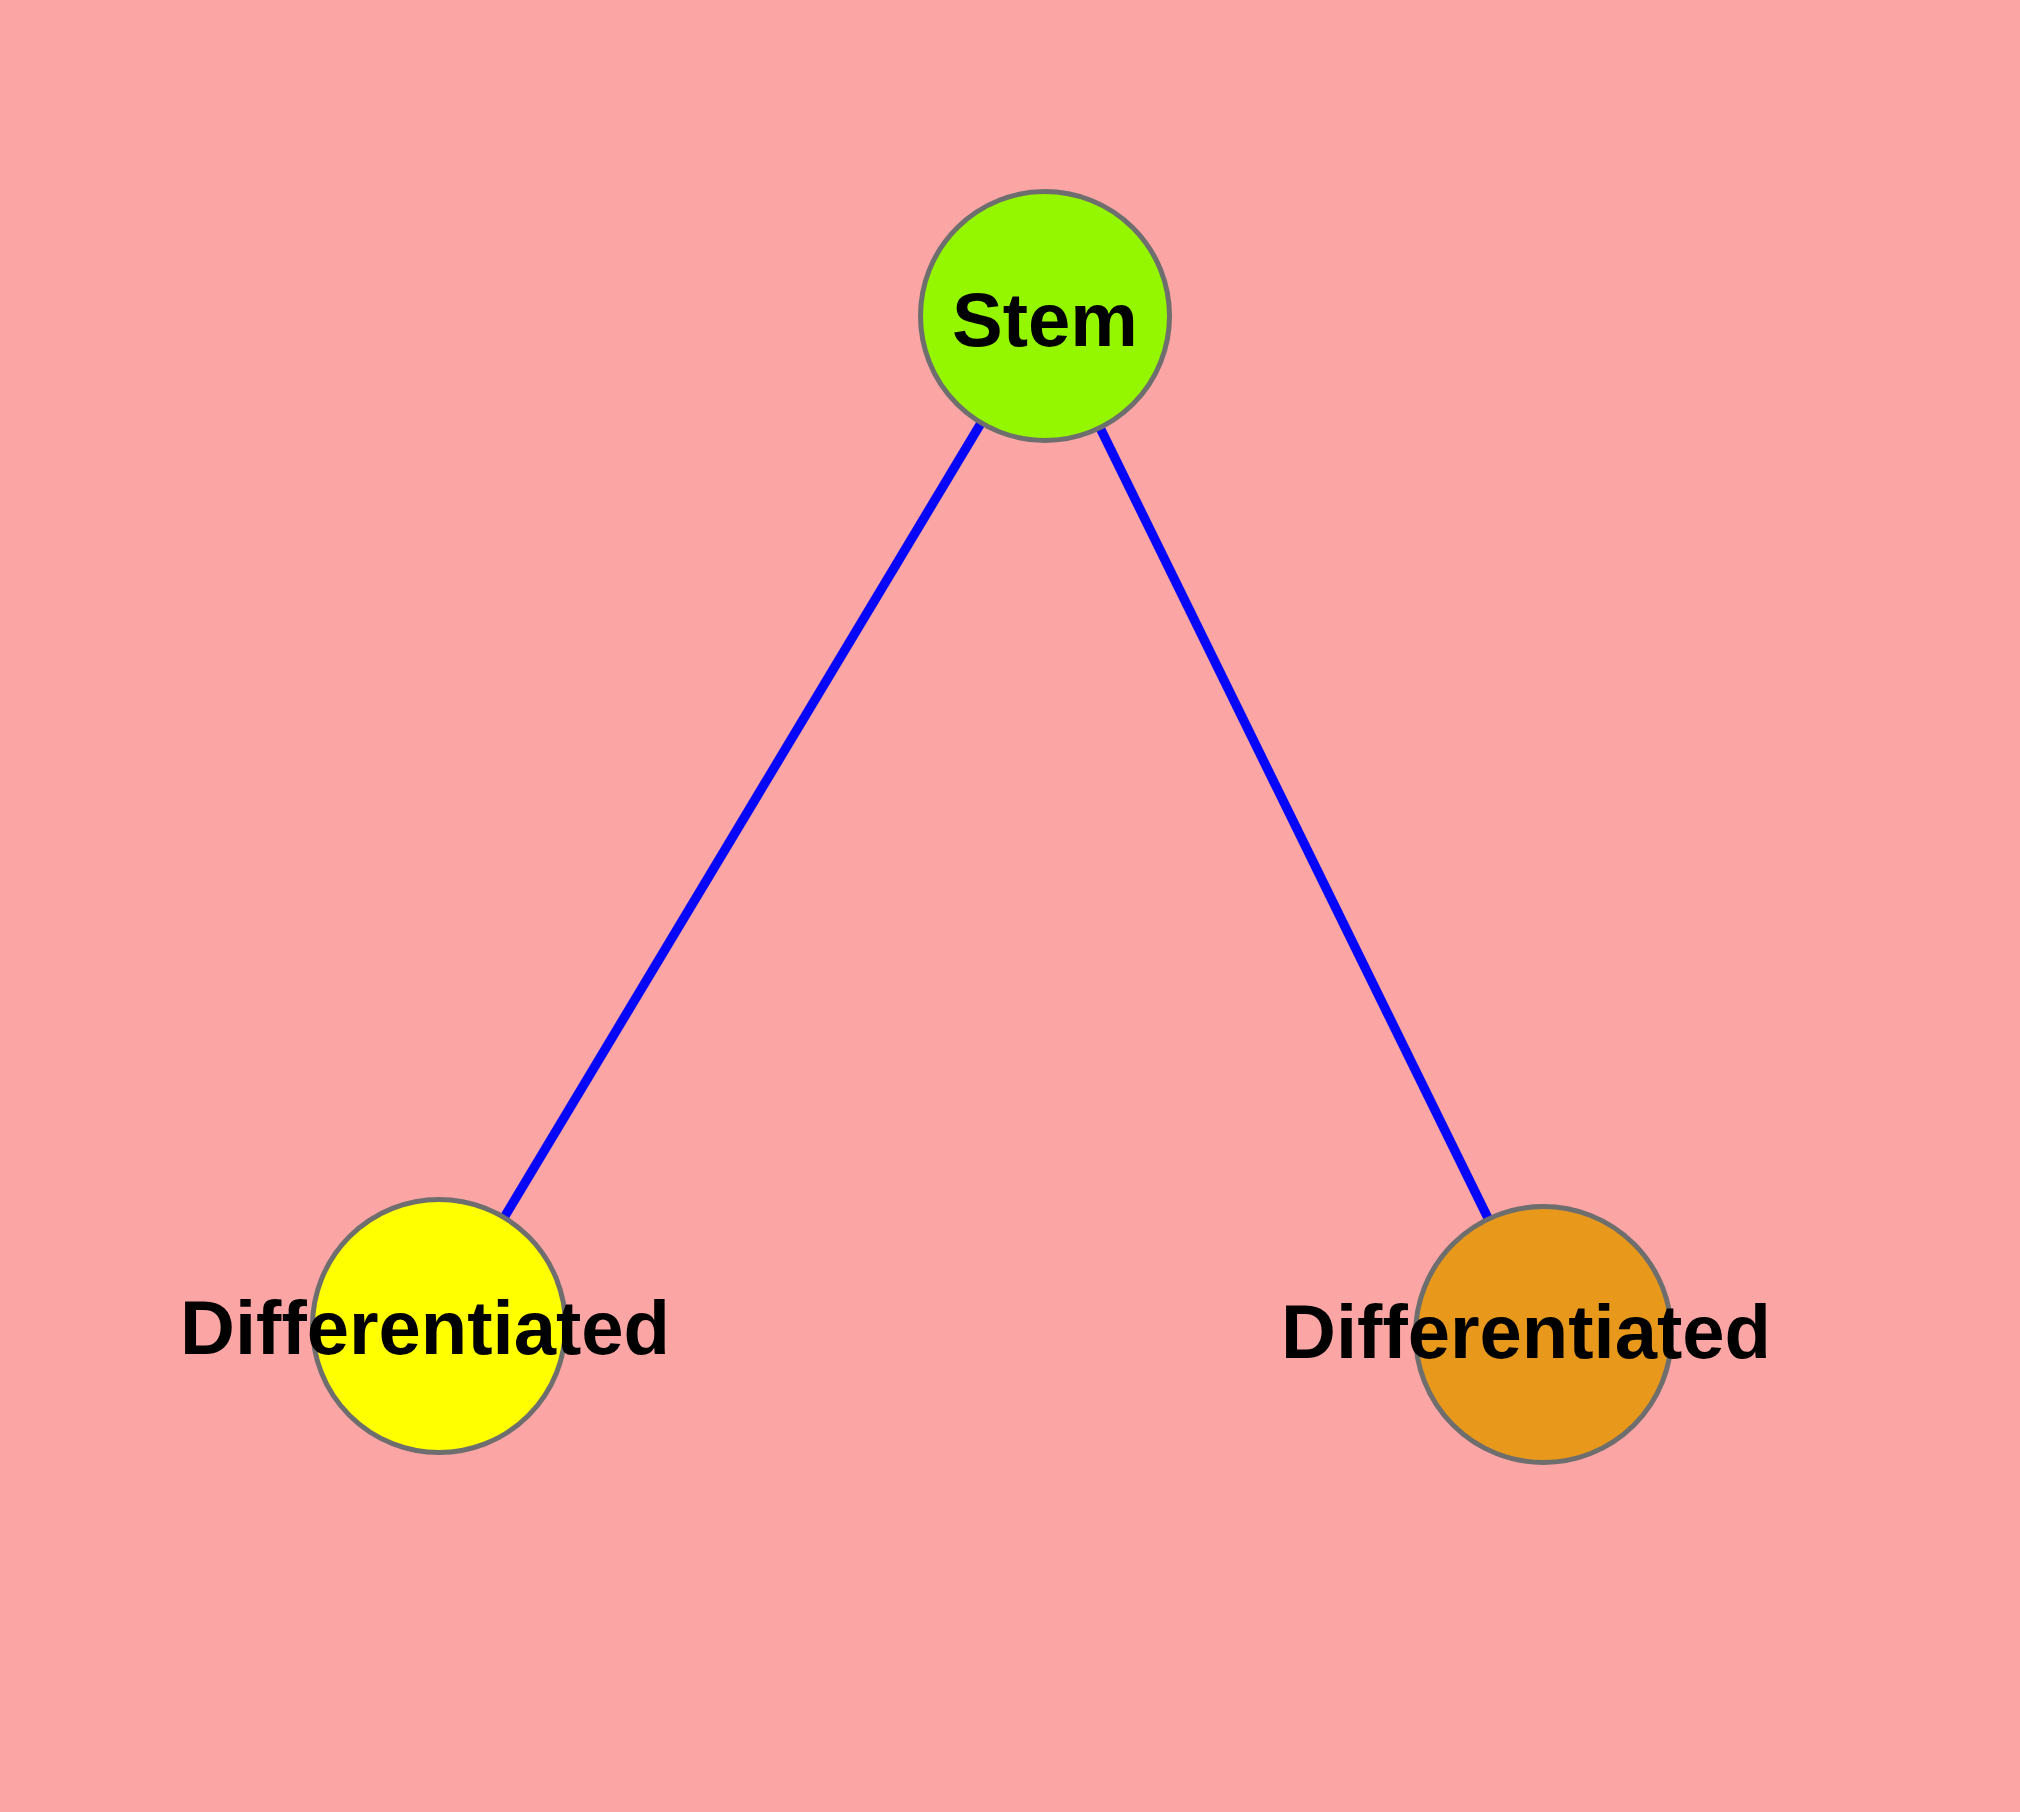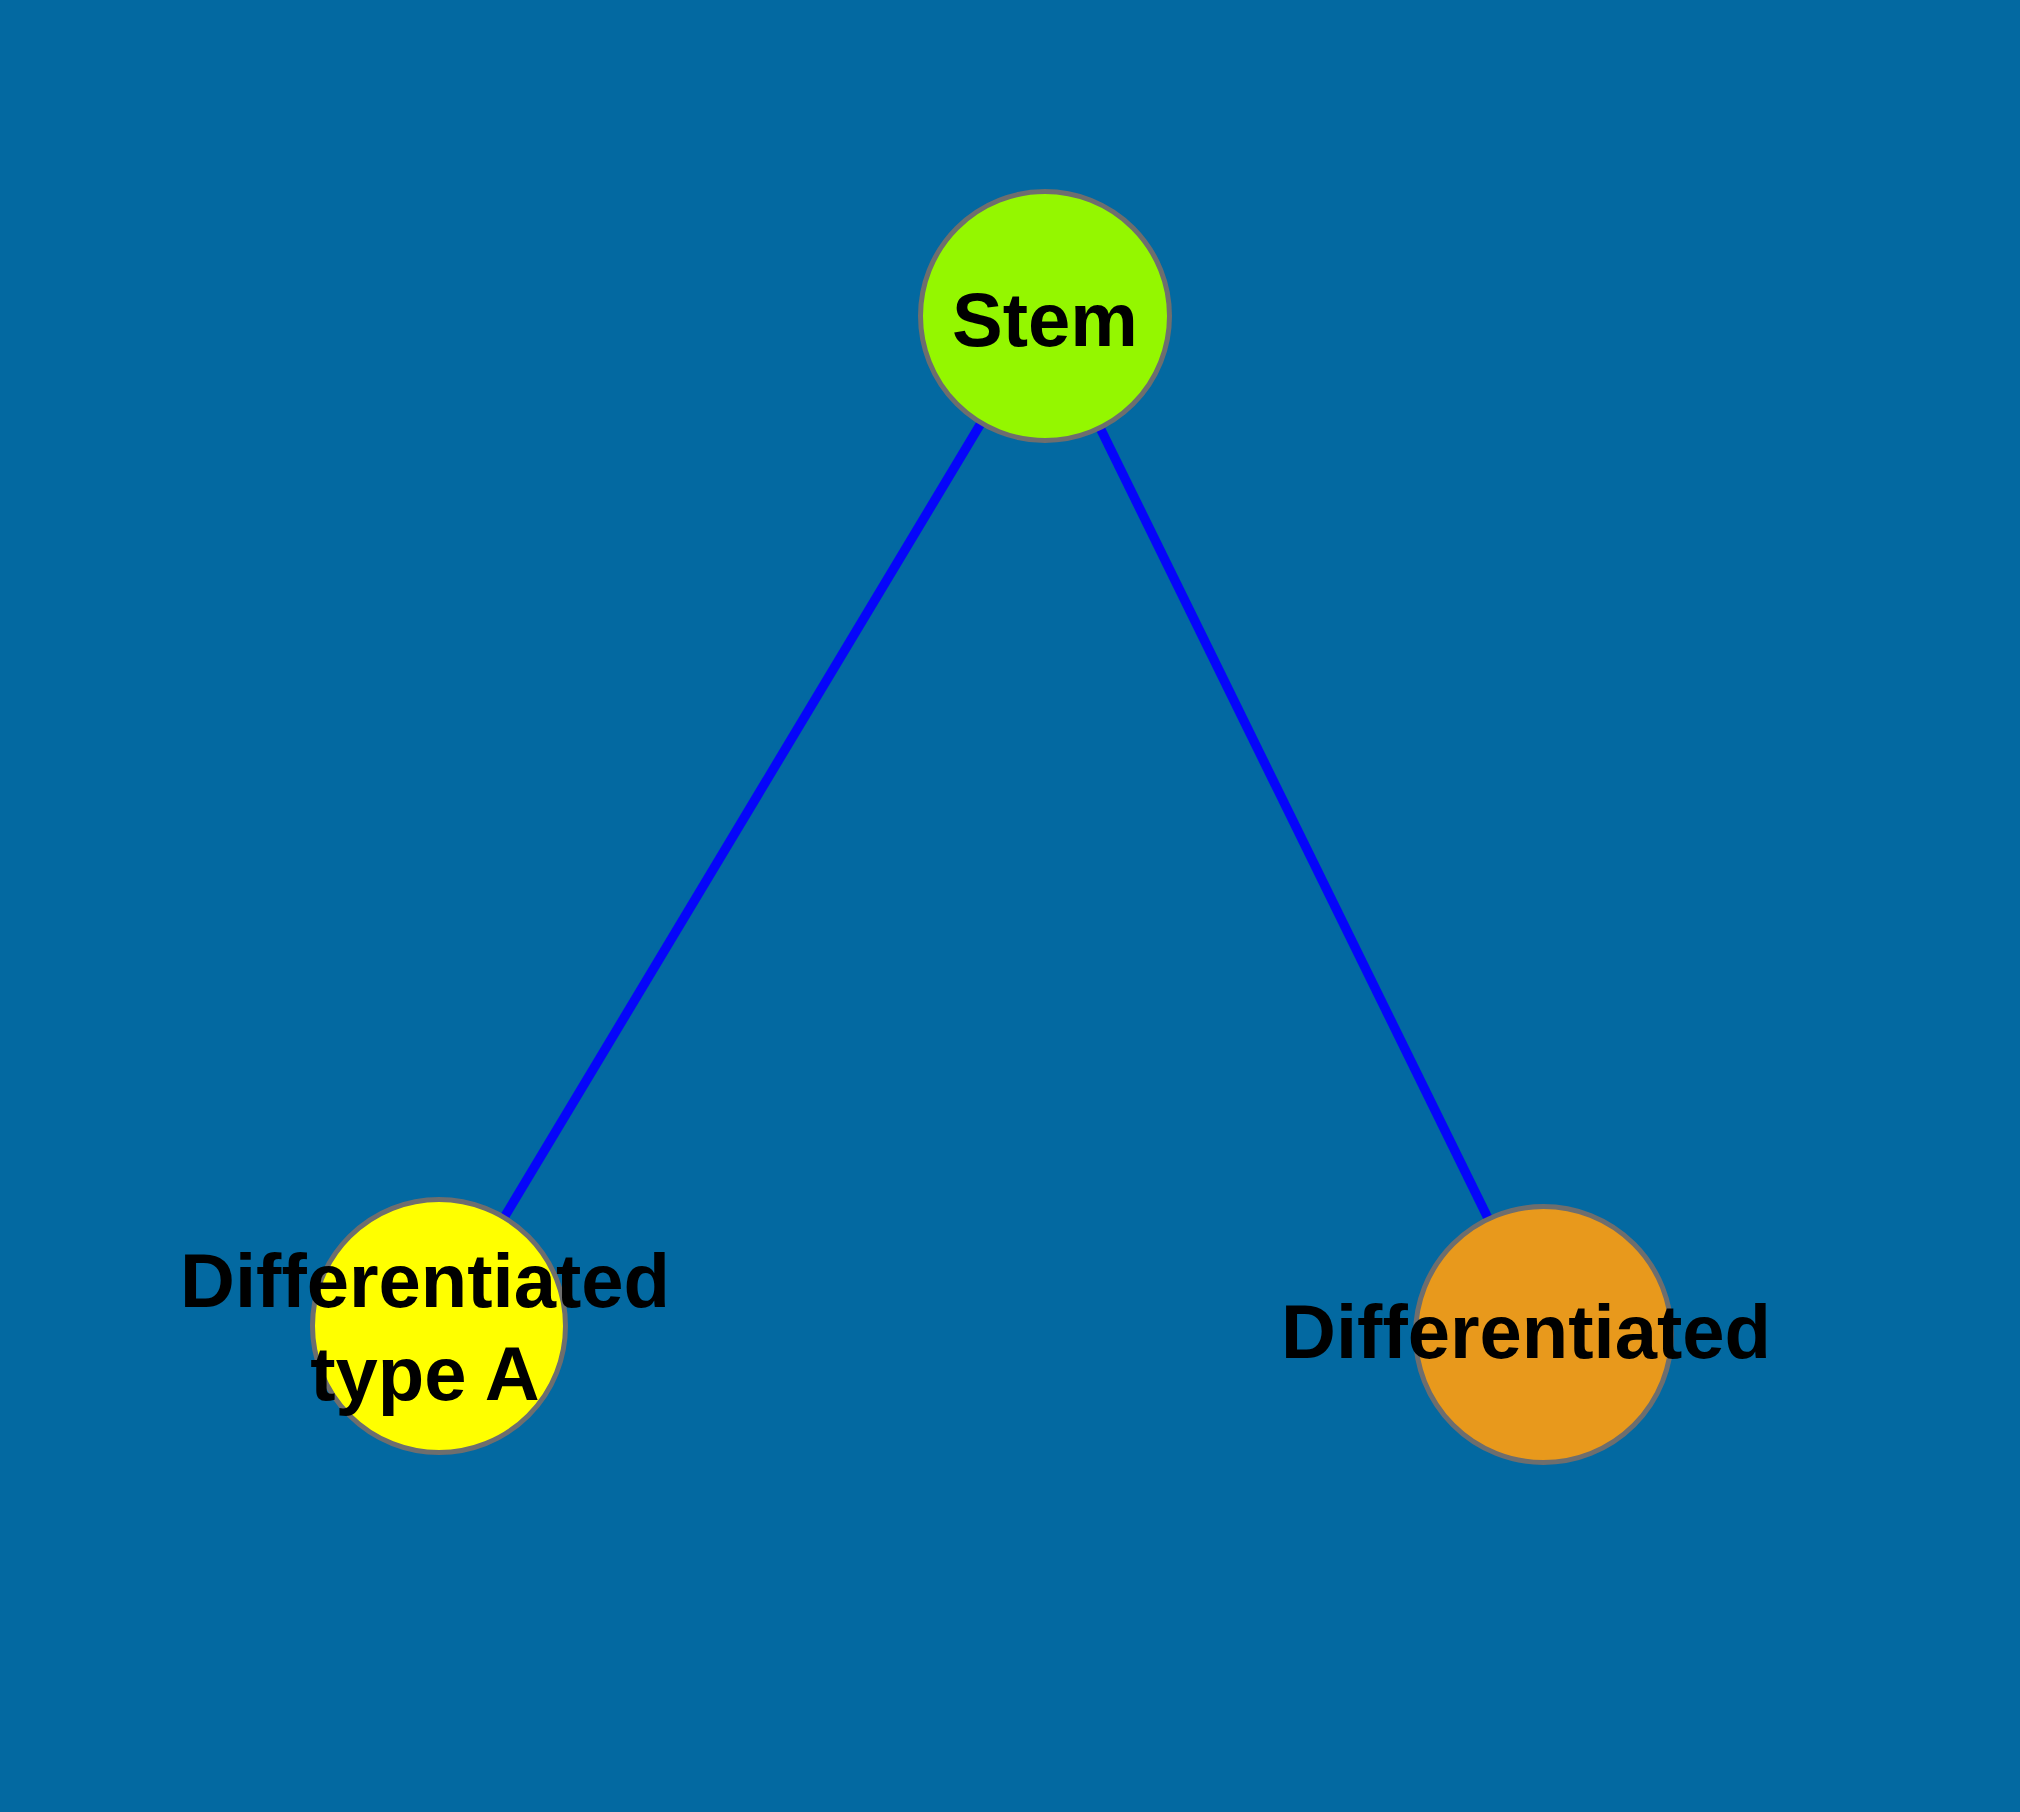--- a/index.html
+++ b/index.html
@@ -37,40 +37,39 @@
     text-align: center;
     white-space: nowrap;
   }
   .label-stem   { left: 1045px; top: 319px; }
   .label-type-a { left: 425px;  top: 1327px; }
   .label-type-b { left: 1526px; top: 1331px; }
 </style>
 </head>
 <body>
 
-<div class="canvas" style="background-color: #0369a1;">
+<div class="canvas" style="background-color: #fca5a5;">
 
   <svg class="edges-layer" viewBox="0 0 2384 2138" xmlns="http://www.w3.org/2000/svg">
     <line class="edge" x1="1233" y1="373" x2="518" y2="1564" stroke="#0505fa"></line>
     <line class="edge" x1="1233" y1="373" x2="1822" y2="1573" stroke="#0505fa"></line>
   </svg>
 
   <div class="node node-stem" style="background-color: rgb(148, 247, 0);"></div>
 
   <div class="node node-type-a" style="background-color: rgb(255, 255, 0);"></div>
 
   <div class="node node-type-b" style="background-color: rgb(232, 153, 28);"></div>
 
   <div class="node-label label-stem">
     <div>Stem</div>
   </div>
 
   <div class="node-label label-type-a">
     <div>Differentiated</div>
-    <div>type A</div>
   </div>
 
   <div class="node-label label-type-b">
     <div>Differentiated</div>
   </div>
 
 </div>
 
 
 </body></html>

